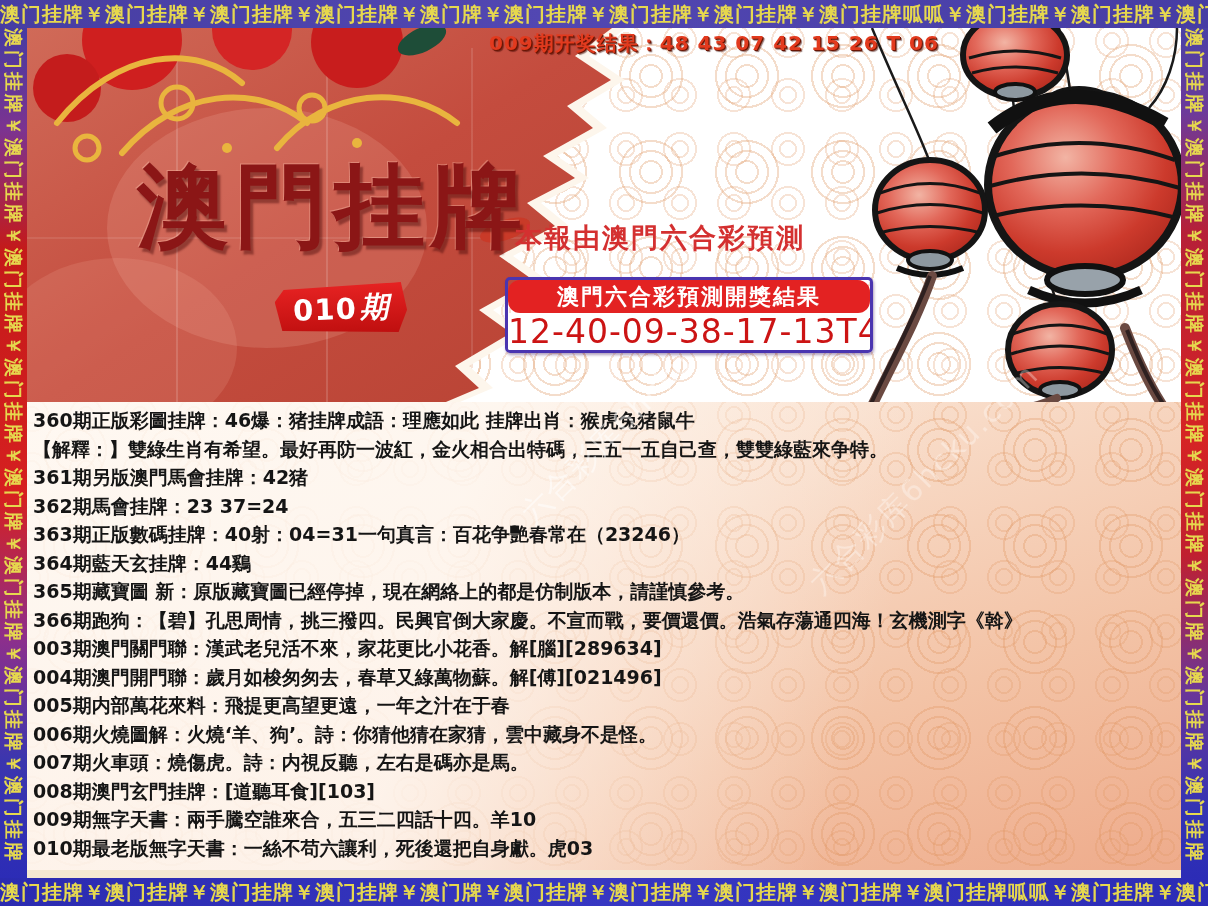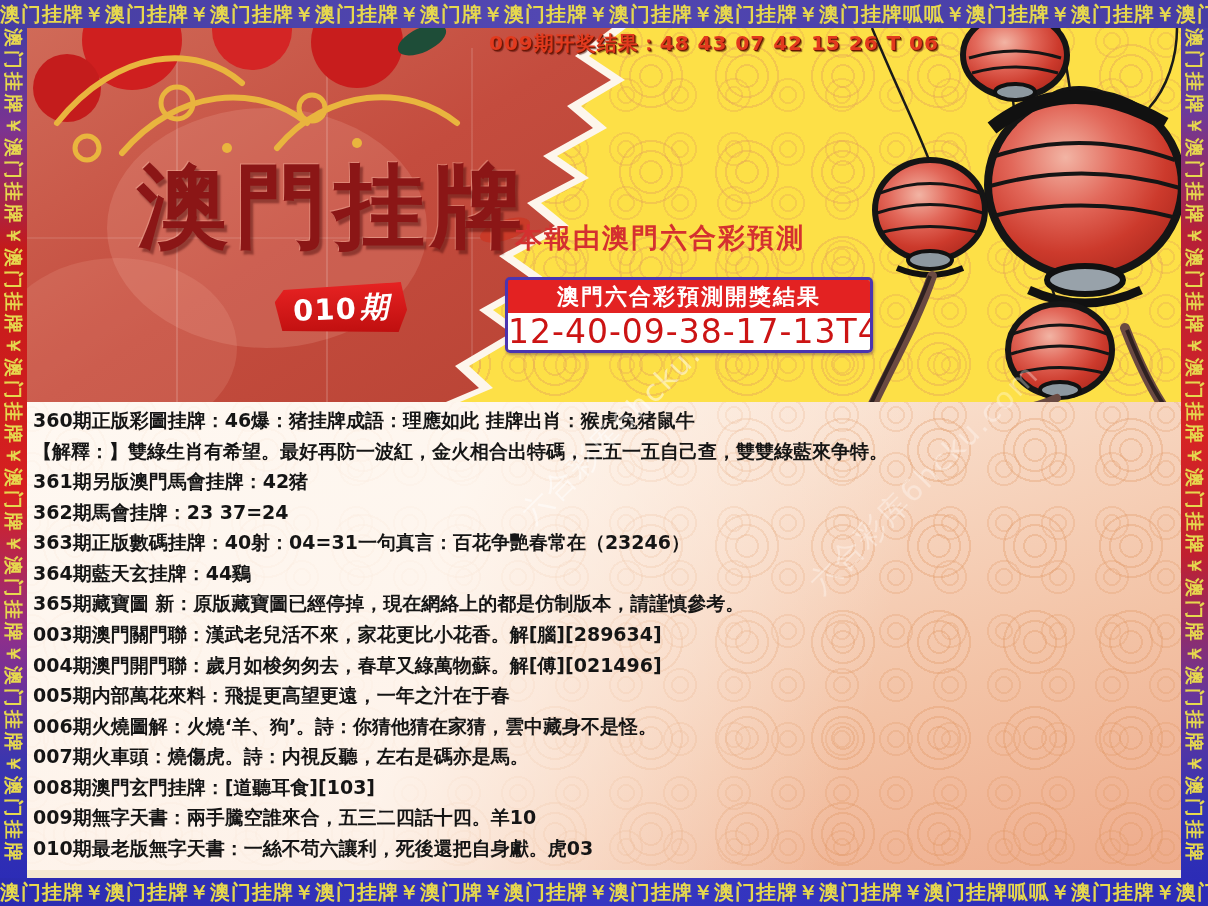--- a/index.html
+++ b/index.html
@@ -33,21 +33,21 @@
     background-image:
       radial-gradient(circle, rgba(221,146,92,0) 0 10px, rgba(221,146,92,.38) 10px 12px,
         rgba(221,146,92,0) 12px 20px, rgba(221,146,92,.38) 20px 22px,
         rgba(221,146,92,0) 22px 30px, rgba(221,146,92,.38) 30px 32px, rgba(221,146,92,0) 32px),
       radial-gradient(circle, rgba(221,146,92,0) 0 7px, rgba(221,146,92,.3) 7px 9px,
         rgba(221,146,92,0) 9px 15px, rgba(221,146,92,.3) 15px 17px, rgba(221,146,92,0) 17px);
     background-size: 96px 96px, 54px 54px;
     background-position: 0 0, 32px 40px;
   }
 
-  .header { position:absolute; left:0; top:0; width:1154px; height:382px; background:#fde047; }
+  .header { position:absolute; left:0; top:0; width:1154px; height:382px; background:#ffffff; }
   .header-rings { position:absolute; inset:0; opacity:.85; }
   .header-svg { position:absolute; inset:0; }
 
   .bodyarea { position:absolute; left:0; top:374px; width:1154px; height:468px;
     background:linear-gradient(160deg,#fdf4ea 0%,#f9dfcd 35%,#f3c3a6 70%,#eeab8b 100%); }
   .body-rings { position:absolute; inset:0; opacity:.8; }
   .body-fade { position:absolute; inset:0;
     background:linear-gradient(105deg, rgba(255,249,243,.85) 0 36%, rgba(255,246,238,.45) 54%, rgba(255,242,232,0) 72%); }
 
   .lines { position:absolute; inset:0; padding:6px 8px 8px 6px; z-index:4;
@@ -74,21 +74,21 @@
     transform:rotate(-2deg);
     display:flex; align-items:center; justify-content:center; gap:3px; }
   .ribbon .num { color:#ffffff; font-size:29px; font-weight:bold; letter-spacing:1px; }
   .ribbon .suffix { color:#ffffff; font-size:29px; font-weight:bold; font-style:italic;
     font-family:"DejaVu Serif","Liberation Serif",serif; }
 
   .result-box { position:absolute; left:478px; top:249px; width:368px; z-index:6;
     border:3px solid #4a35b0; border-radius:5px; overflow:hidden;
     box-shadow:1px 2px 3px rgba(60,20,90,.4); }
   .result-head { background:#e32222; color:#ffffff; text-align:center;
-    font-size:22px; font-weight:bold; letter-spacing:2px; line-height:33px; height:33px; }
+    font-size:22px; font-weight:bold; letter-spacing:2px; line-height:33px; height:33px;border-radius:12px; }
   .result-nums { background:#ffffff; color:#cc1414; text-align:center;
     font-size:33px; font-weight:500; letter-spacing:1px; line-height:37px; height:37px; white-space:nowrap; }
 
   .watermark { position:absolute; z-index:5; color:rgba(255,255,255,.5);
     font-size:30px; letter-spacing:2px; white-space:nowrap;
     transform:rotate(-45deg); transform-origin:left center; pointer-events:none; }
   .wm1 { left:500px; top:470px; }
   .wm2 { left:788px; top:540px; opacity:.65; }
 </style>
 </head>
@@ -218,20 +218,21 @@
       <div class="body-rings rings"></div>
       <div class="body-fade"></div>
       <div class="lines">
         <div class="line">360期正版彩圖挂牌：46爆：猪挂牌成語：理應如此 挂牌出肖：猴虎兔猪鼠牛</div>
         <div class="line">【解釋：】雙綠生肖有希望。最好再防一波紅，金火相合出特碼，三五一五自己查，雙雙綠藍來争特。</div>
         <div class="line">361期另版澳門馬會挂牌：42猪</div>
         <div class="line">362期馬會挂牌：23 37=24</div>
         <div class="line">363期正版數碼挂牌：40射：04=31一句真言：百花争艷春常在（23246）</div>
         <div class="line">364期藍天玄挂牌：44鷄</div>
         <div class="line">365期藏寶圖 新：原版藏寶圖已經停掉，現在網絡上的都是仿制版本，請謹慎參考。</div>
+        <div class="line">366期跑狗：【碧】孔思周情，挑三撥四。民興官倒大家慶。不宣而戰，要價還價。浩氣存蕩通四海！玄機測字《斡》</div>
         <div class="line">003期澳門關門聯：漢武老兒活不來，家花更比小花香。解[腦][289634]</div>
         <div class="line">004期澳門開門聯：歲月如梭匆匆去，春草又綠萬物蘇。解[傅][021496]</div>
         <div class="line">005期内部萬花來料：飛提更高望更遠，一年之汁在于春</div>
         <div class="line">006期火燒圖解：火燒‘羊、狗’。詩：你猜他猜在家猜，雲中藏身不是怪。</div>
         <div class="line">007期火車頭：燒傷虎。詩：内視反聽，左右是碼亦是馬。</div>
         <div class="line">008期澳門玄門挂牌：[道聽耳食][103]</div>
         <div class="line">009期無字天書：兩手騰空誰來合，五三二四話十四。羊10</div>
         <div class="line">010期最老版無字天書：一絲不苟六讓利，死後還把自身獻。虎03</div>
       </div>
     </div>

